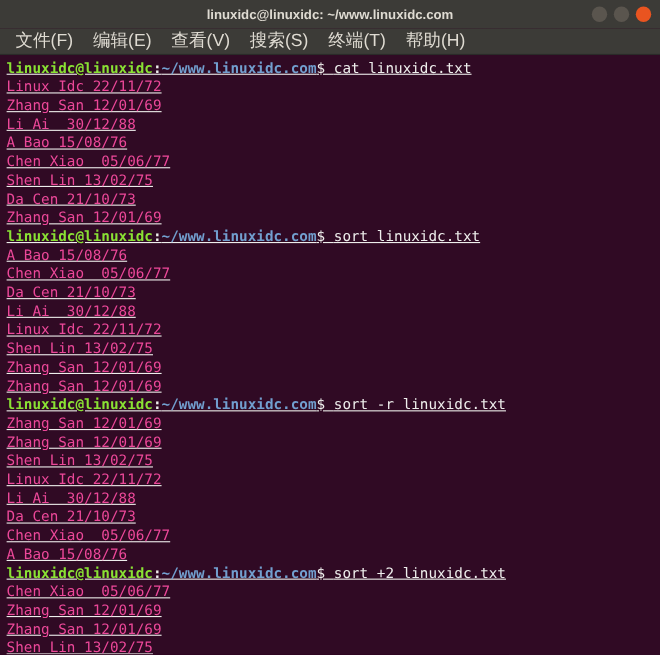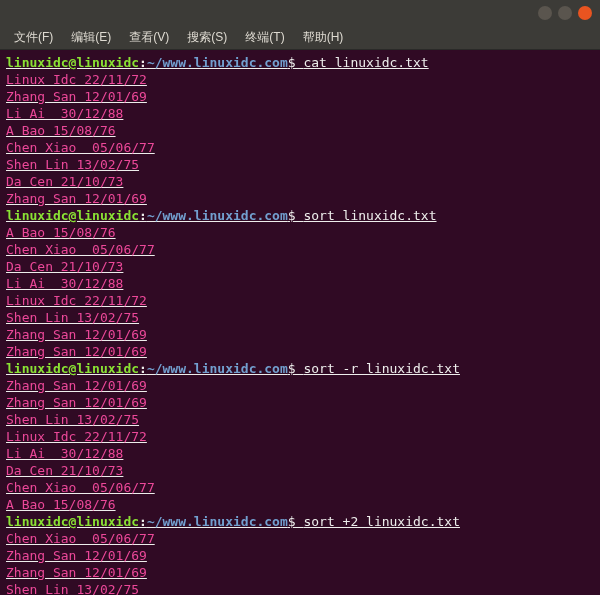--- a/index.html
+++ b/index.html
@@ -4,34 +4,35 @@
 <style>
 * { margin:0; padding:0; box-sizing:border-box; }
 body { width:600px; height:595px; background:#2c001e; font-family:"DejaVu Sans Mono","Liberation Mono",monospace; font-size:13px; overflow:hidden; }
 .titlebar { height:26px; background:linear-gradient(to bottom,#3c3b37,#3c3b37); display:flex; align-items:center; padding:0 8px; color:#dfdbd2; font-family:sans-serif; font-size:12px; position:relative; }
 .titlebar-title { flex:1; text-align:center; font-weight:bold; }
 .win-controls { display:flex; gap:6px; position:absolute; right:8px; }
 .win-btn { width:14px; height:14px; border-radius:50%; display:flex; align-items:center; justify-content:center; }
 .win-min { background:#5a554e; }
 .win-max { background:#5a554e; }
 .win-close { background:#e95420; }
-.menubar { height:24px; background:#3c3b37; display:flex; align-items:center; padding:0 6px; color:#dfdbd2; font-family:sans-serif; font-size:12px; gap:2px; border-bottom:1px solid #2a2a28; }
+.menubar { height:24px; background:#3c3b37; display:flex; align-items:center; padding:0 6px; color:#dfdbd2; font-family:sans-serif; font-size:16px; gap:2px; border-bottom:1px solid #2a2a28; }
 .menu-item { padding:2px 8px; cursor:pointer; }
 .terminal { background:#300a24; padding:4px 6px 6px; height:calc(595px - 50px); overflow:hidden; line-height:17px; color:#eeeeec; white-space:pre;text-decoration:underline; }
 .line { display:block; }
 .user { color:#8ae234; font-weight:bold; }
 .path { color:#729fcf; font-weight:bold; }
 .colon { color:#eeeeec; font-weight:bold; }
 .cmd { color:#eeeeec; }
 .output { color:#ec4899; }
 </style>
 </head>
 <body>
 
 <div class="titlebar">
+  <span class="titlebar-title">linuxidc@linuxidc: ~/www.linuxidc.com</span>
   <div class="win-controls">
     <div class="win-btn win-min"></div>
     <div class="win-btn win-max"></div>
     <div class="win-btn win-close"></div>
   </div>
 </div>
 
 <div class="menubar">
   <span class="menu-item">文件(F)</span>
   <span class="menu-item">编辑(E)</span>

